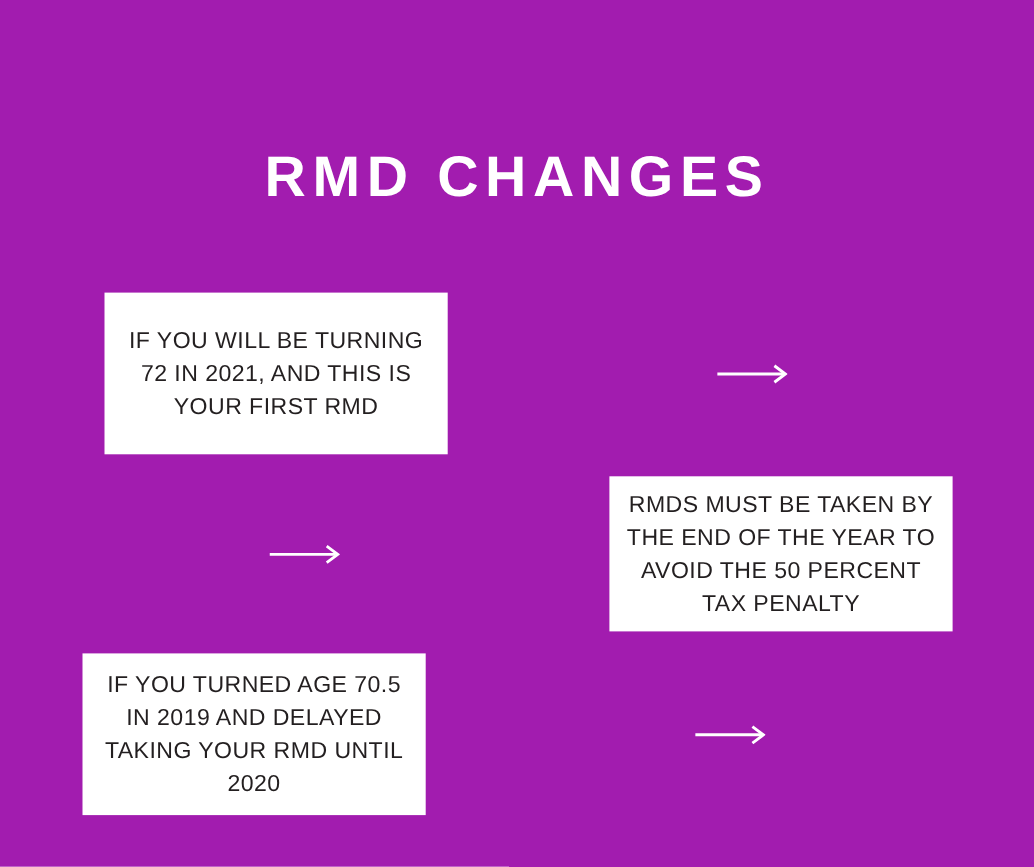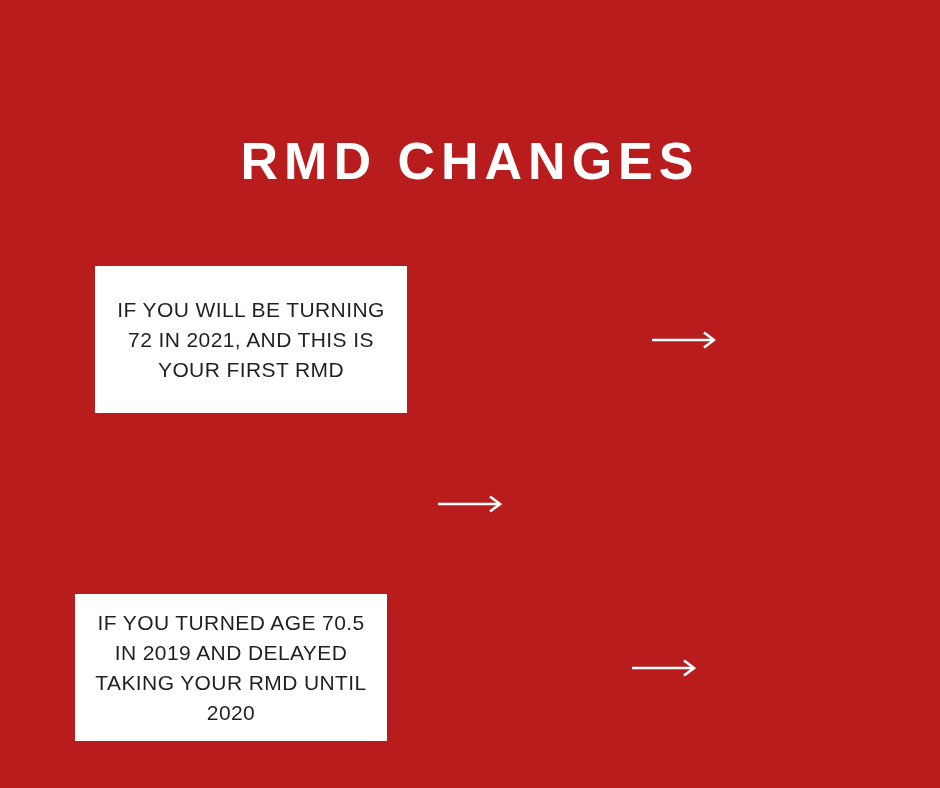--- a/index.html
+++ b/index.html
@@ -10,21 +10,21 @@
     width: 940px;
     height: 788px;
     overflow: hidden;
     font-family: "Liberation Sans", sans-serif;
   }
 
   #infographic {
     position: relative;
     width: 940px;
     height: 788px;
-    background: #b91c1c;
+    background: #a21caf;
     box-sizing: border-box;
   }
 
   
   .title {
     position: absolute;
     left: 0;
     top: 128px;
     width: 940px;
     text-align: center;
@@ -134,20 +134,23 @@
 
     <div class="flow-row row-2">
       <div class="connector">
         <span class="arrow">
           <svg width="64" height="18" viewBox="0 0 64 18" xmlns="http://www.w3.org/2000/svg">
             <line x1="0" y1="9" x2="60" y2="9" stroke="#ffffff" stroke-width="2.6"></line>
             <polyline points="52,1.5 62,9 52,16.5" fill="none" stroke="#ffffff" stroke-width="2.6"></polyline>
           </svg>
         </span>
       </div>
+      <div class="card right">
+        <span class="card-text">RMDS MUST BE TAKEN BY THE END OF THE YEAR TO AVOID THE 50 PERCENT TAX PENALTY</span>
+      </div>
     </div>
 
     <div class="flow-row row-3">
       <div class="card left">
         <span class="card-text">IF YOU TURNED AGE 70.5 IN 2019 AND DELAYED TAKING YOUR RMD UNTIL 2020</span>
       </div>
       <div class="connector">
         <span class="arrow">
           <svg width="64" height="18" viewBox="0 0 64 18" xmlns="http://www.w3.org/2000/svg">
             <line x1="0" y1="9" x2="60" y2="9" stroke="#ffffff" stroke-width="2.6"></line>

